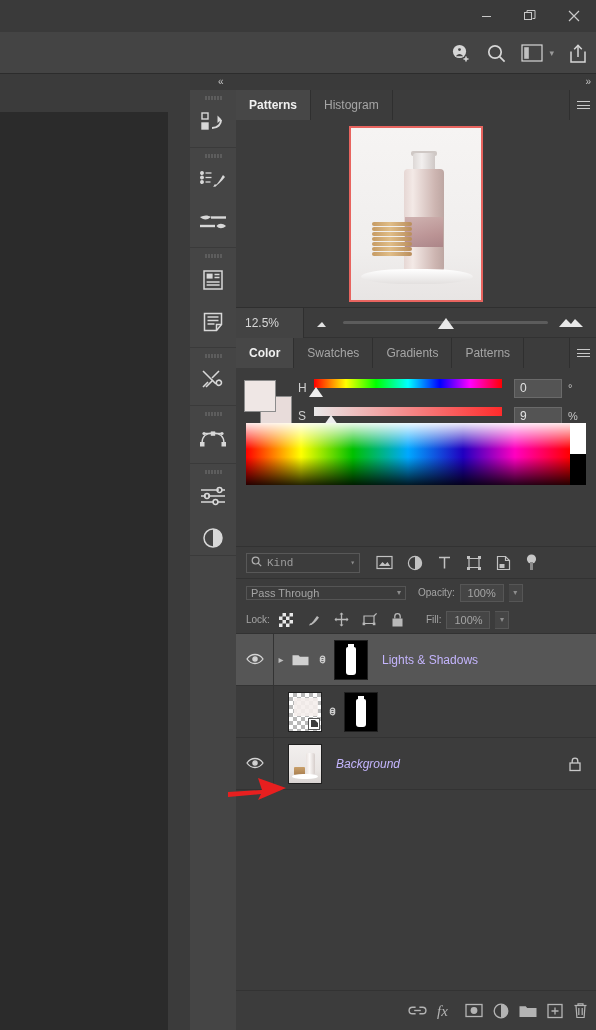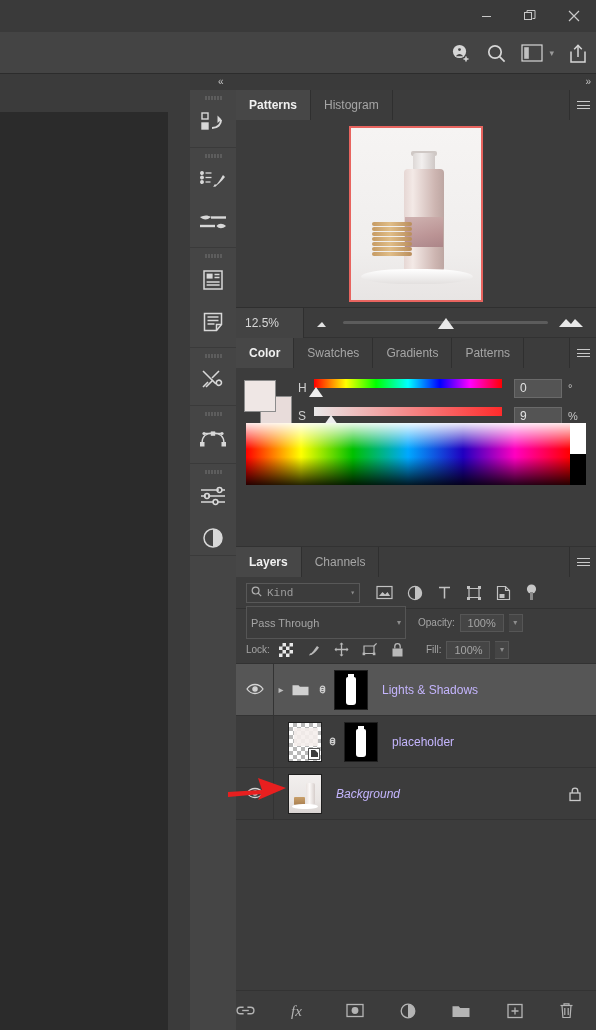--- a/index.html
+++ b/index.html
@@ -226,21 +226,21 @@
   .kind-select .cv { flex: 1; }
   .filter-icons { display: flex; align-items: center; gap: 14px; margin-left: 16px; }
   .fi { color: #c2c2c2; display: flex; }
   .fi svg { display: block; }
 
   .lyr-blend {
     height: 27px; display: flex; align-items: center; padding: 0 10px;
     background: #3c3c3c;
   }
   .blend-select {
-    width: 160px; height: 33px; background: #3c3c3c; border: 1px solid #555555;
+    width: 160px; height: 14px; background: #3c3c3c; border: 1px solid #555555;
     display: flex; align-items: center; padding: 0 4px;
     font-size: 11px; color: #a5a5a5;
   }
   .blend-select .cv { flex: 1; }
   .opacity-grp { display: flex; align-items: center; margin-left: 12px; gap: 5px; }
   .small-lab { font-size: 10px; color: #a5a5a5; }
   .num-field {
     width: 44px; height: 18px; background: #454545; border: 1px solid #565656;
     font-size: 11px; color: #a5a5a5; display: flex; align-items: center;
     justify-content: center;
@@ -330,22 +330,22 @@
     margin-left: 14px; font-size: 12px; color: #c4b5fd; flex: 1;
   }
   .layer-name.italic { font-style: italic; }
   .lock-badge { margin-right: 14px; color: #c9c9c9; display: flex; }
 
   .layer-empty { background: #3c3c3c; }
 
   .lyr-bottom {
     position: absolute; left: 0; bottom: 0; width: 360px; height: 40px;
     background: #3c3c3c; border-top: 1px solid #333333;
-    display: flex; align-items: center; justify-content: space-between;
-    gap: 10px; padding-right: 22px;
+    display: flex; align-items: center; justify-content: flex-end;
+    gap: 10px; padding-right: 8px;
   }
   .lb { color: #b4b4b4; display: flex; }
   .lb svg { display: block; }
 
   
   .annot-arrow {
     position: absolute; left: 228px; top: 766px; width: 62px; height: 40px;
     pointer-events: none;
   }
 </style>
@@ -681,32 +681,20 @@
         <span class="spectrum"></span>
         <span class="spectrum-ends">
           <i class="w"></i>
           <i class="b"></i>
         </span>
       </div>
     </div>
   </div>
 
   <div class="panel" id="layerspanel">
-    <div class="panel-tabs">
-      <div class="ptab active">Layers</div>
-      <div class="ptab">Channels</div>
-      <div class="ptab-fill"></div>
-      <div class="pmenu">
-        <span class="bars">
-            <i></i>
-            <i></i>
-            <i></i>
-          </span>
-      </div>
-    </div>
 
     <div class="lyr-filter">
       <div class="kind-select">
         <span>
           <svg width="11" height="11" viewBox="0 0 11 11" fill="none" stroke="#b0b0b0" stroke-width="1.2">
             <circle cx="4.6" cy="4.6" r="3.4"></circle>
               <path d="M7.2 7.2l3 3"></path>
           </svg>
         </span>
         <span class="cv">Kind</span>
@@ -868,21 +856,20 @@
         <span class="link-ic">
           <svg width="11" height="15" viewBox="0 0 11 15" fill="none" stroke="currentColor" stroke-width="1.2">
             <path d="M5.5 4.2a2.2 2.2 0 110 4.4 2.2 2.2 0 010-4.4z"></path>
             <path d="M5.5 6.4a2.2 2.2 0 110 4.4 2.2 2.2 0 010-4.4z"></path>
           </svg>
         </span>
         <span class="mask">
           <span class="mneck"></span>
           <span class="mshape"></span>
         </span>
-        <span class="layer-name">placeholder</span>
       </div>
 
       <div class="layer-row">
         <div class="eye-cell">
           <span class="eye">
             <svg width="18" height="12" viewBox="0 0 18 12" fill="none" stroke="currentColor" stroke-width="1.3">
               <path d="M1 6s3-4.5 8-4.5S17 6 17 6s-3 4.5-8 4.5S1 6 1 6z"></path>
               <circle cx="9" cy="6" r="2.1" fill="currentColor"></circle>
             </svg>
           </span>

